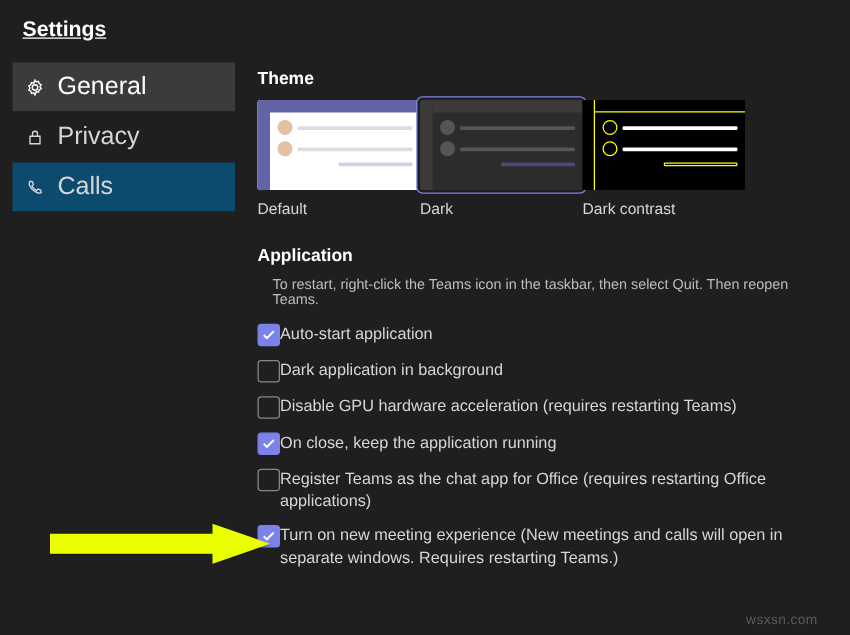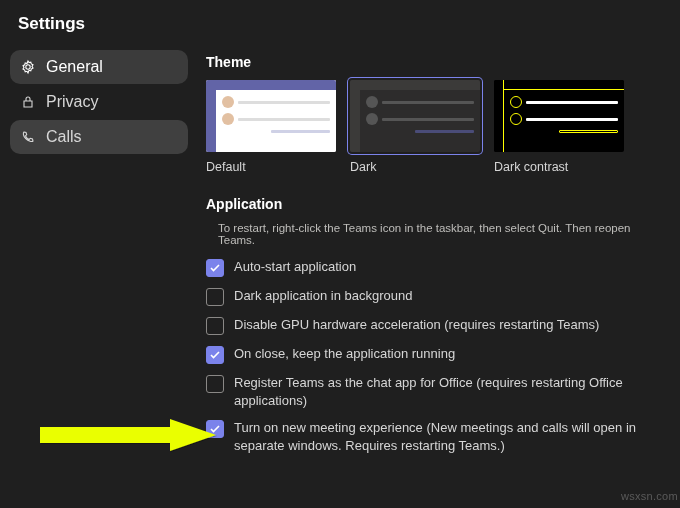--- a/index.html
+++ b/index.html
@@ -7,42 +7,43 @@
       width: 680px;
       height: 508px;
       background: #1f1f1f;
       font-family: "Segoe UI", -apple-system, sans-serif;
       color: #fff;
       overflow: hidden;
       position: relative;
     }
     .header {
       padding: 14px 18px 10px;
+      text-decoration: underline;
     }
     .header h1 {
       font-size: 17px;
       font-weight: 600;
     }
     .content {
       display: flex;
       padding: 0 10px;
       gap: 18px;
     }
     .sidebar {
       width: 178px;
       flex-shrink: 0;
       padding-top: 6px;
     }
     .sidebar-item {
       display: flex;
       align-items: center;
       gap: 10px;
       padding: 8px 10px;
-      border-radius: 10px;
-      font-size: 16px;
+      border-radius: 0;
+      font-size: 20px;
       color: #d6d6d6;
       cursor: pointer;
       margin-bottom: 1px;
     }
     .sidebar-item.active {
       background: #3b3b3b;
       color: #fff;
     }
     .sidebar-item .icon {
       width: 16px;
@@ -57,21 +58,20 @@
       padding-top: 10px;
     }
     .section-title {
       font-size: 14px;
       font-weight: 600;
       margin-bottom: 10px;
       color: #fff;
     }
     .themes {
       display: flex;
-      gap: 14px;
       margin-bottom: 22px;
     }
     .theme-option {
       cursor: pointer;
     }
     .theme-preview {
       width: 130px;
       height: 72px;
       border-radius: 2px;
       margin-bottom: 8px;
@@ -147,21 +147,21 @@
     .preview-hc .pv-body { padding: 6px; }
     .application-note {
       font-size: 11.5px;
       color: #bfbebb;
       margin-bottom: 12px;
       margin-left: 12px;
     }
     .checkbox-row {
       display: flex;
       align-items: flex-start;
-      gap: 10px;
+      gap: 0;
       margin-bottom: 10px;
       font-size: 13px;
       color: #d6d6d6;
       line-height: 1.35;
     }
     .checkbox {
       width: 18px;
       height: 18px;
       border: 1px solid #8a8886;
       border-radius: 3px;
@@ -180,21 +180,21 @@
     .checkbox svg { display: none; }
     .cbx-label { flex: 1; padding-right: 8px; }
     .arrow {
       position: absolute;
       left: 40px;
       top: 415px;
       pointer-events: none;
     }
     .watermark {
       position: absolute;
-      right: 2px;
+      right: 26px;
       bottom: 6px;
       font-size: 11px;
       color: #5a5a5a;
       letter-spacing: 0.3px;
     }
   </style>
 </head>
 <body>
 
 <div class="header">
@@ -218,21 +218,21 @@
         <svg viewBox="0 0 16 16" width="16" height="16">
             <path fill="none" stroke="#d6d6d6" stroke-width="1.1" d="M4 7h8v6H4zM6 7V5a2 2 0 1 1 4 0v2"></path>
           </svg>
       </span>
       <span>Privacy</span>
     </div>
 
 
 
 
-    <div class="sidebar-item" style="background:#404040;">
+    <div class="sidebar-item" style="background:#0c4a6e;">
       <span class="icon">
         <svg viewBox="0 0 16 16" width="16" height="16">
             <path fill="none" stroke="#d6d6d6" stroke-width="1.1" d="M4 3l2 .5.7 2.2-1.2 1.2a8 8 0 0 0 3.6 3.6l1.2-1.2 2.2.7.5 2c-1 1-4.5.3-7.3-2.5S3 4 4 3z"></path>
           </svg>
       </span>
       <span>Calls</span>
     </div>
   </div>
 
   <div class="main">

